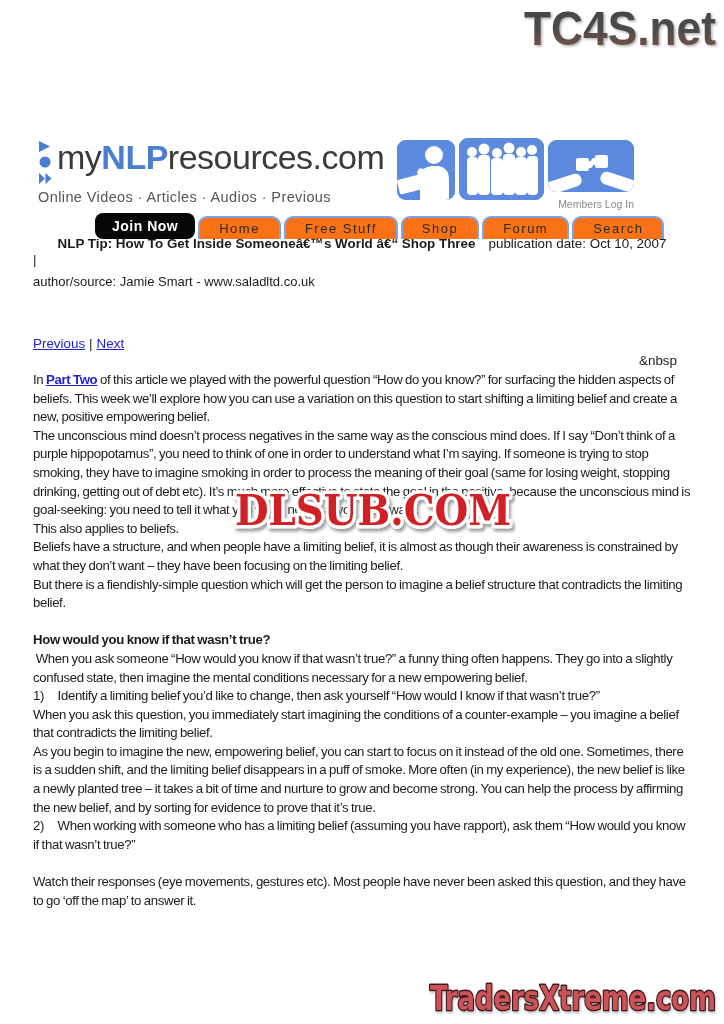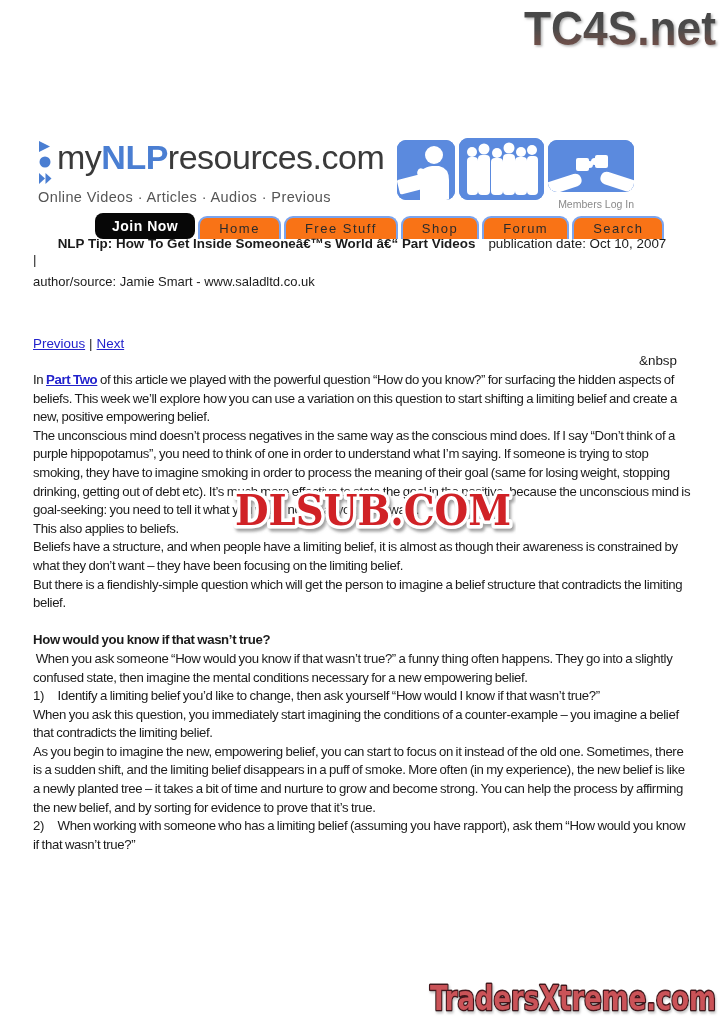--- a/index.html
+++ b/index.html
@@ -142,21 +142,21 @@
   <div class="tabs">
     <div class="join">Join Now</div>
     <div class="tab">Home</div>
     <div class="tab">Free Stuff</div>
     <div class="tab">Shop</div>
     <div class="tab">Forum</div>
     <div class="tab">Search</div>
   </div>
 
   <div class="titleline">
-    <span class="t-bold">NLP Tip: How To Get Inside Someoneâ€™s World â€“ Part Videos</span><span class="t-date">publication date: Oct 10, 2007</span>
+    <span class="t-bold">NLP Tip: How To Get Inside Someoneâ€™s World â€“ Shop Three</span><span class="t-date">publication date: Oct 10, 2007</span>
   </div>
   <div class="pipe">|</div>
   <div class="author">author/source: Jamie Smart - www.saladltd.co.uk</div>
 
   <div class="pn">
     <a class="link">Previous</a><span class="sep">|</span><a class="link">Next</a>
   </div>
   <div class="nbspline">&amp;nbsp</div>
 
   <div class="content">
@@ -166,20 +166,21 @@
     <p class="para">Beliefs have a structure, and when people have a limiting belief, it is almost as though their awareness is constrained by what they don’t want – they have been focusing on the limiting belief.</p>
     <p class="para">But there is a fiendishly-simple question which will get the person to imagine a belief structure that contradicts the limiting belief.</p>
     <div class="spacer"></div>
     <p class="para bh">How would you know if that wasn’t true?</p>
     <p class="para"> When you ask someone “How would you know if that wasn’t true?” a funny thing often happens. They go into a slightly confused state, then imagine the mental conditions necessary for a new empowering belief.</p>
     <p class="para">1)     Identify a limiting belief you’d like to change, then ask yourself “How would I know if that wasn’t true?”</p>
     <p class="para">When you ask this question, you immediately start imagining the conditions of a counter-example – you imagine a belief that contradicts the limiting belief.</p>
     <p class="para">As you begin to imagine the new, empowering belief, you can start to focus on it instead of the old one. Sometimes, there is a sudden shift, and the limiting belief disappears in a puff of smoke. More often (in my experience), the new belief is like a newly planted tree – it takes a bit of time and nurture to grow and become strong. You can help the process by affirming the new belief, and by sorting for evidence to prove that it’s true.</p>
     <p class="para">2)     When working with someone who has a limiting belief (assuming you have rapport), ask them “How would you know if that wasn’t true?”</p>
     <div class="spacer"></div>
+    <p class="para">Watch their responses (eye movements, gestures etc). Most people have never been asked this question, and they have to go ‘off the map’ to answer it.</p>
   </div>
 
   <svg class="dlsub" width="286" height="56" viewBox="0 0 286 56">
     <defs>
       <filter id="dlshadow" x="-20%" y="-20%" width="140%" height="150%">
         <feDropShadow dx="2" dy="3" stdDeviation="1.8" flood-color="#8f8f8f" flood-opacity="0.85"></feDropShadow>
       </filter>
     </defs>
     <g filter="url(#dlshadow)">
       <text x="143" y="43" text-anchor="middle" font-family="DejaVu Serif, serif" font-size="42" font-weight="bold" fill="#d02027" stroke="#ffffff" stroke-width="7" stroke-linejoin="round" paint-order="stroke" textLength="276" lengthAdjust="spacingAndGlyphs">DLSUB.COM</text>

